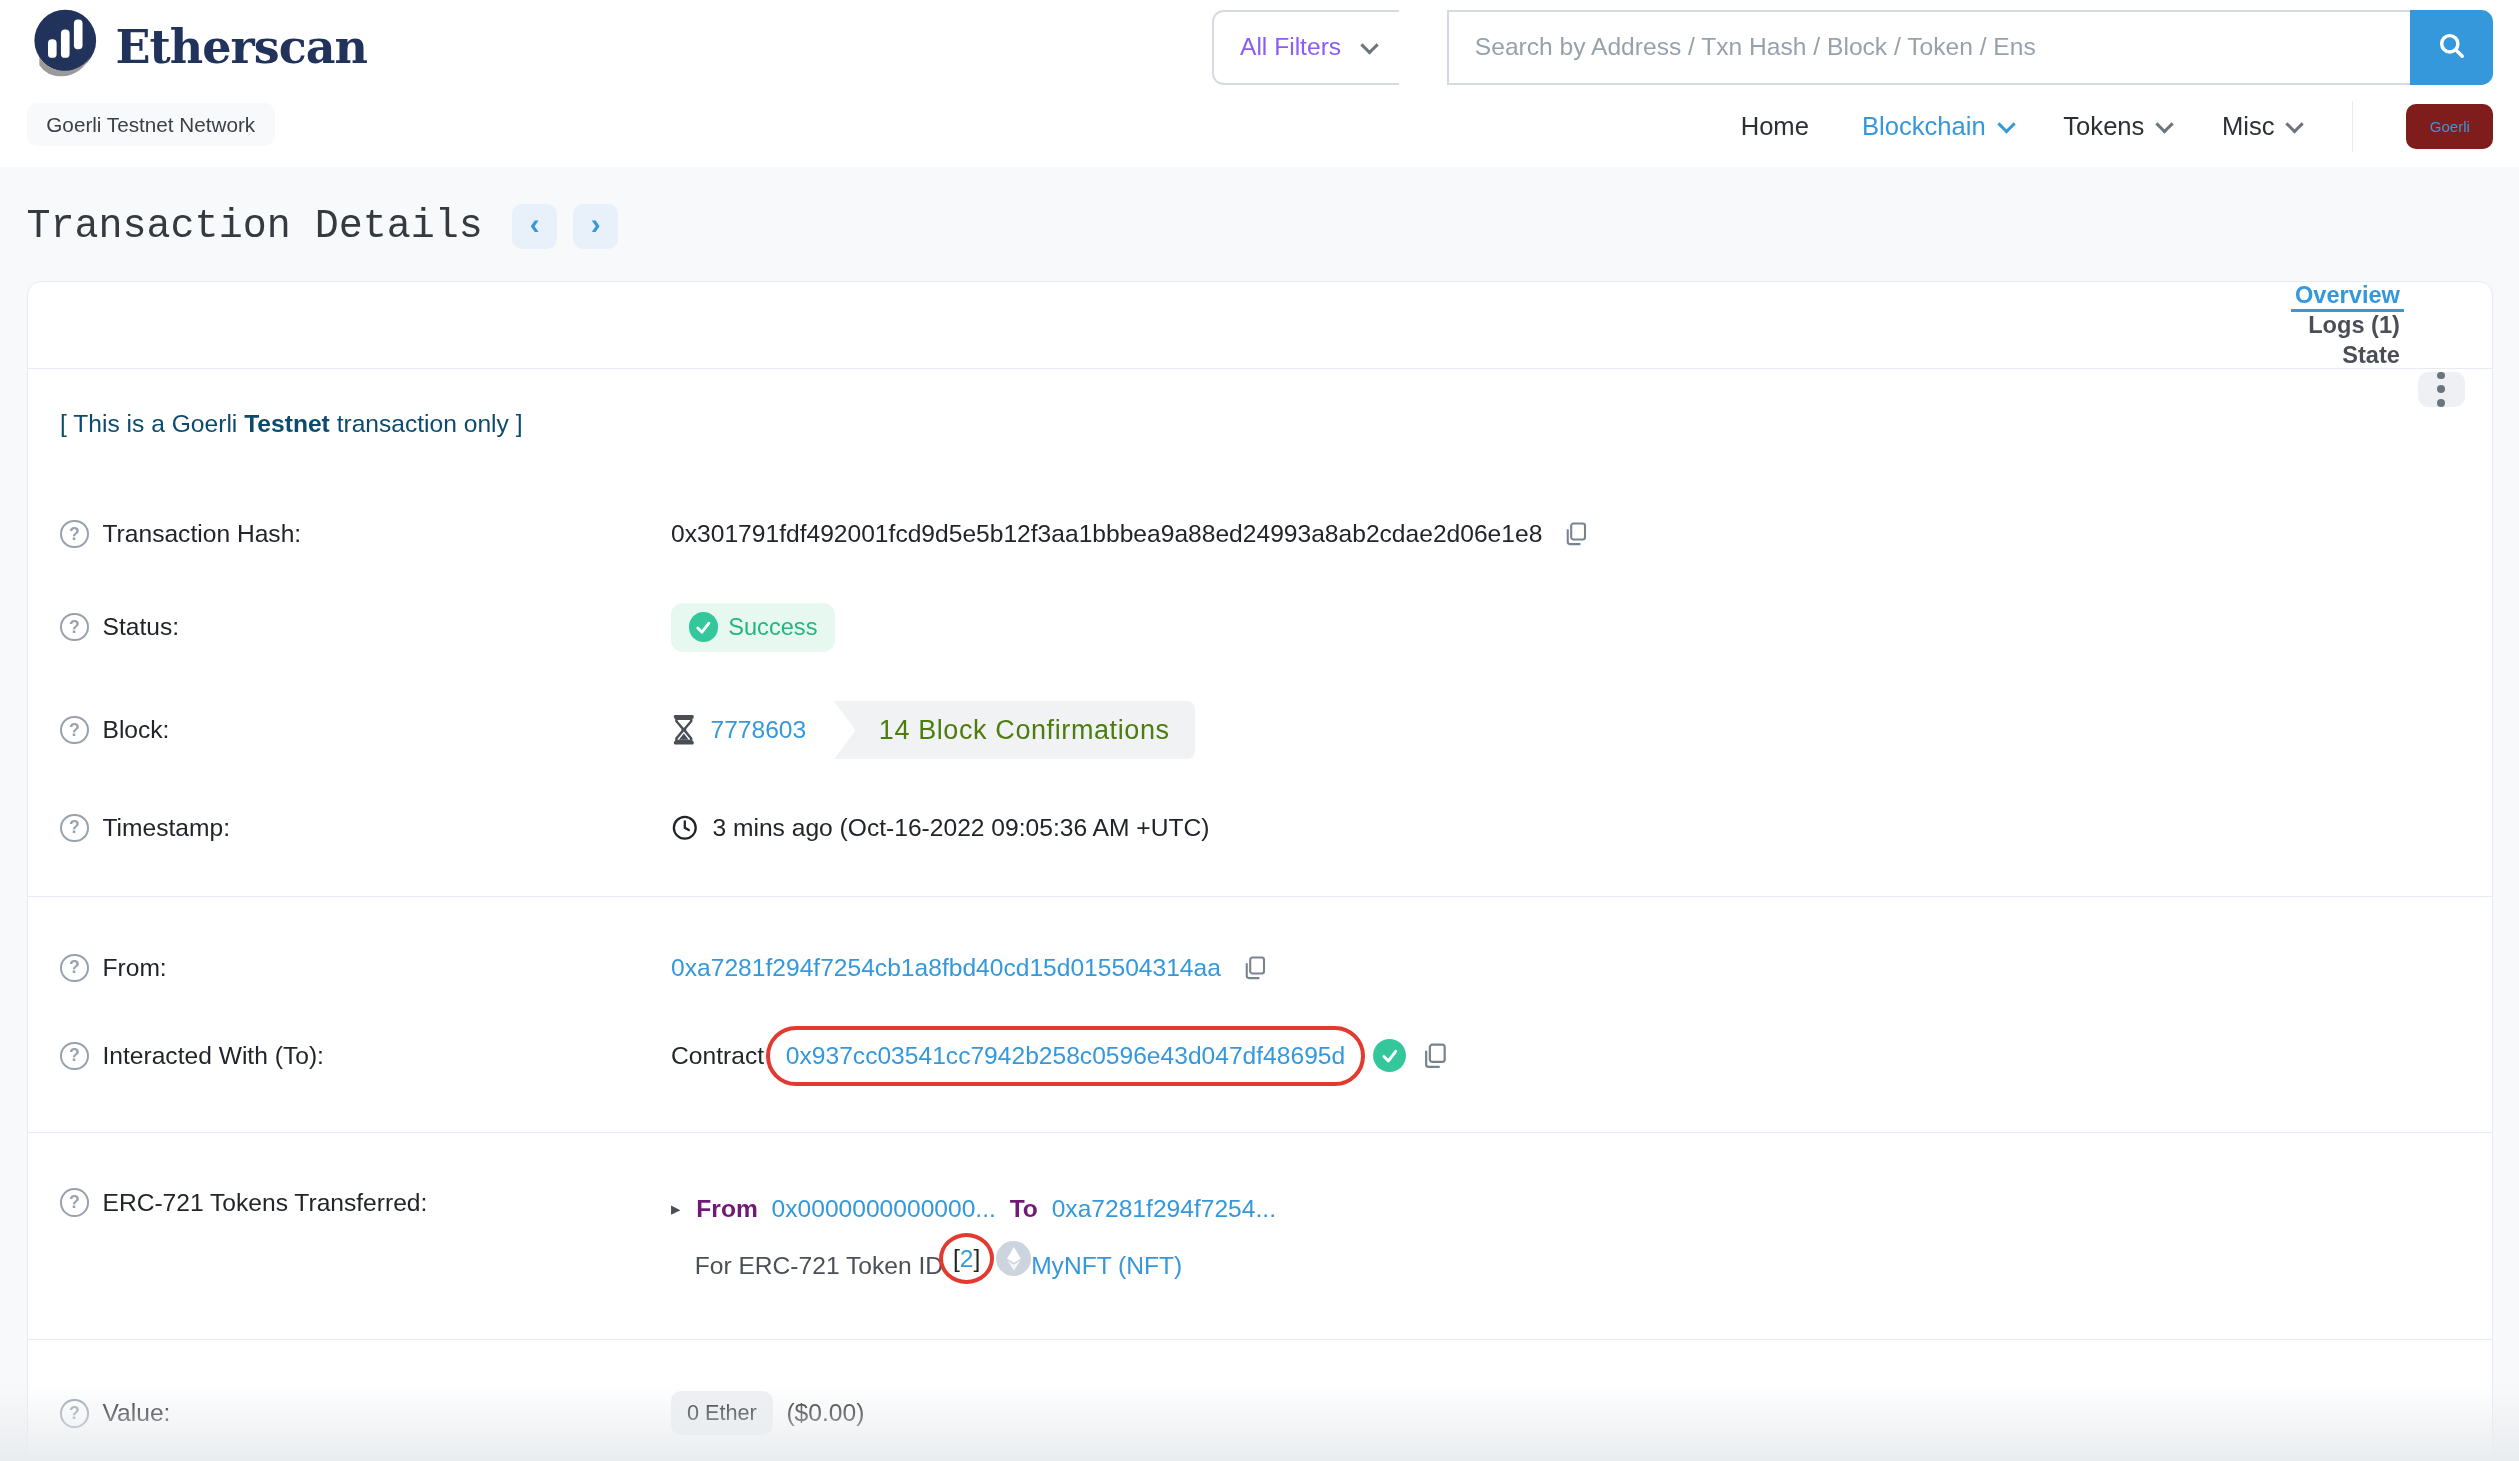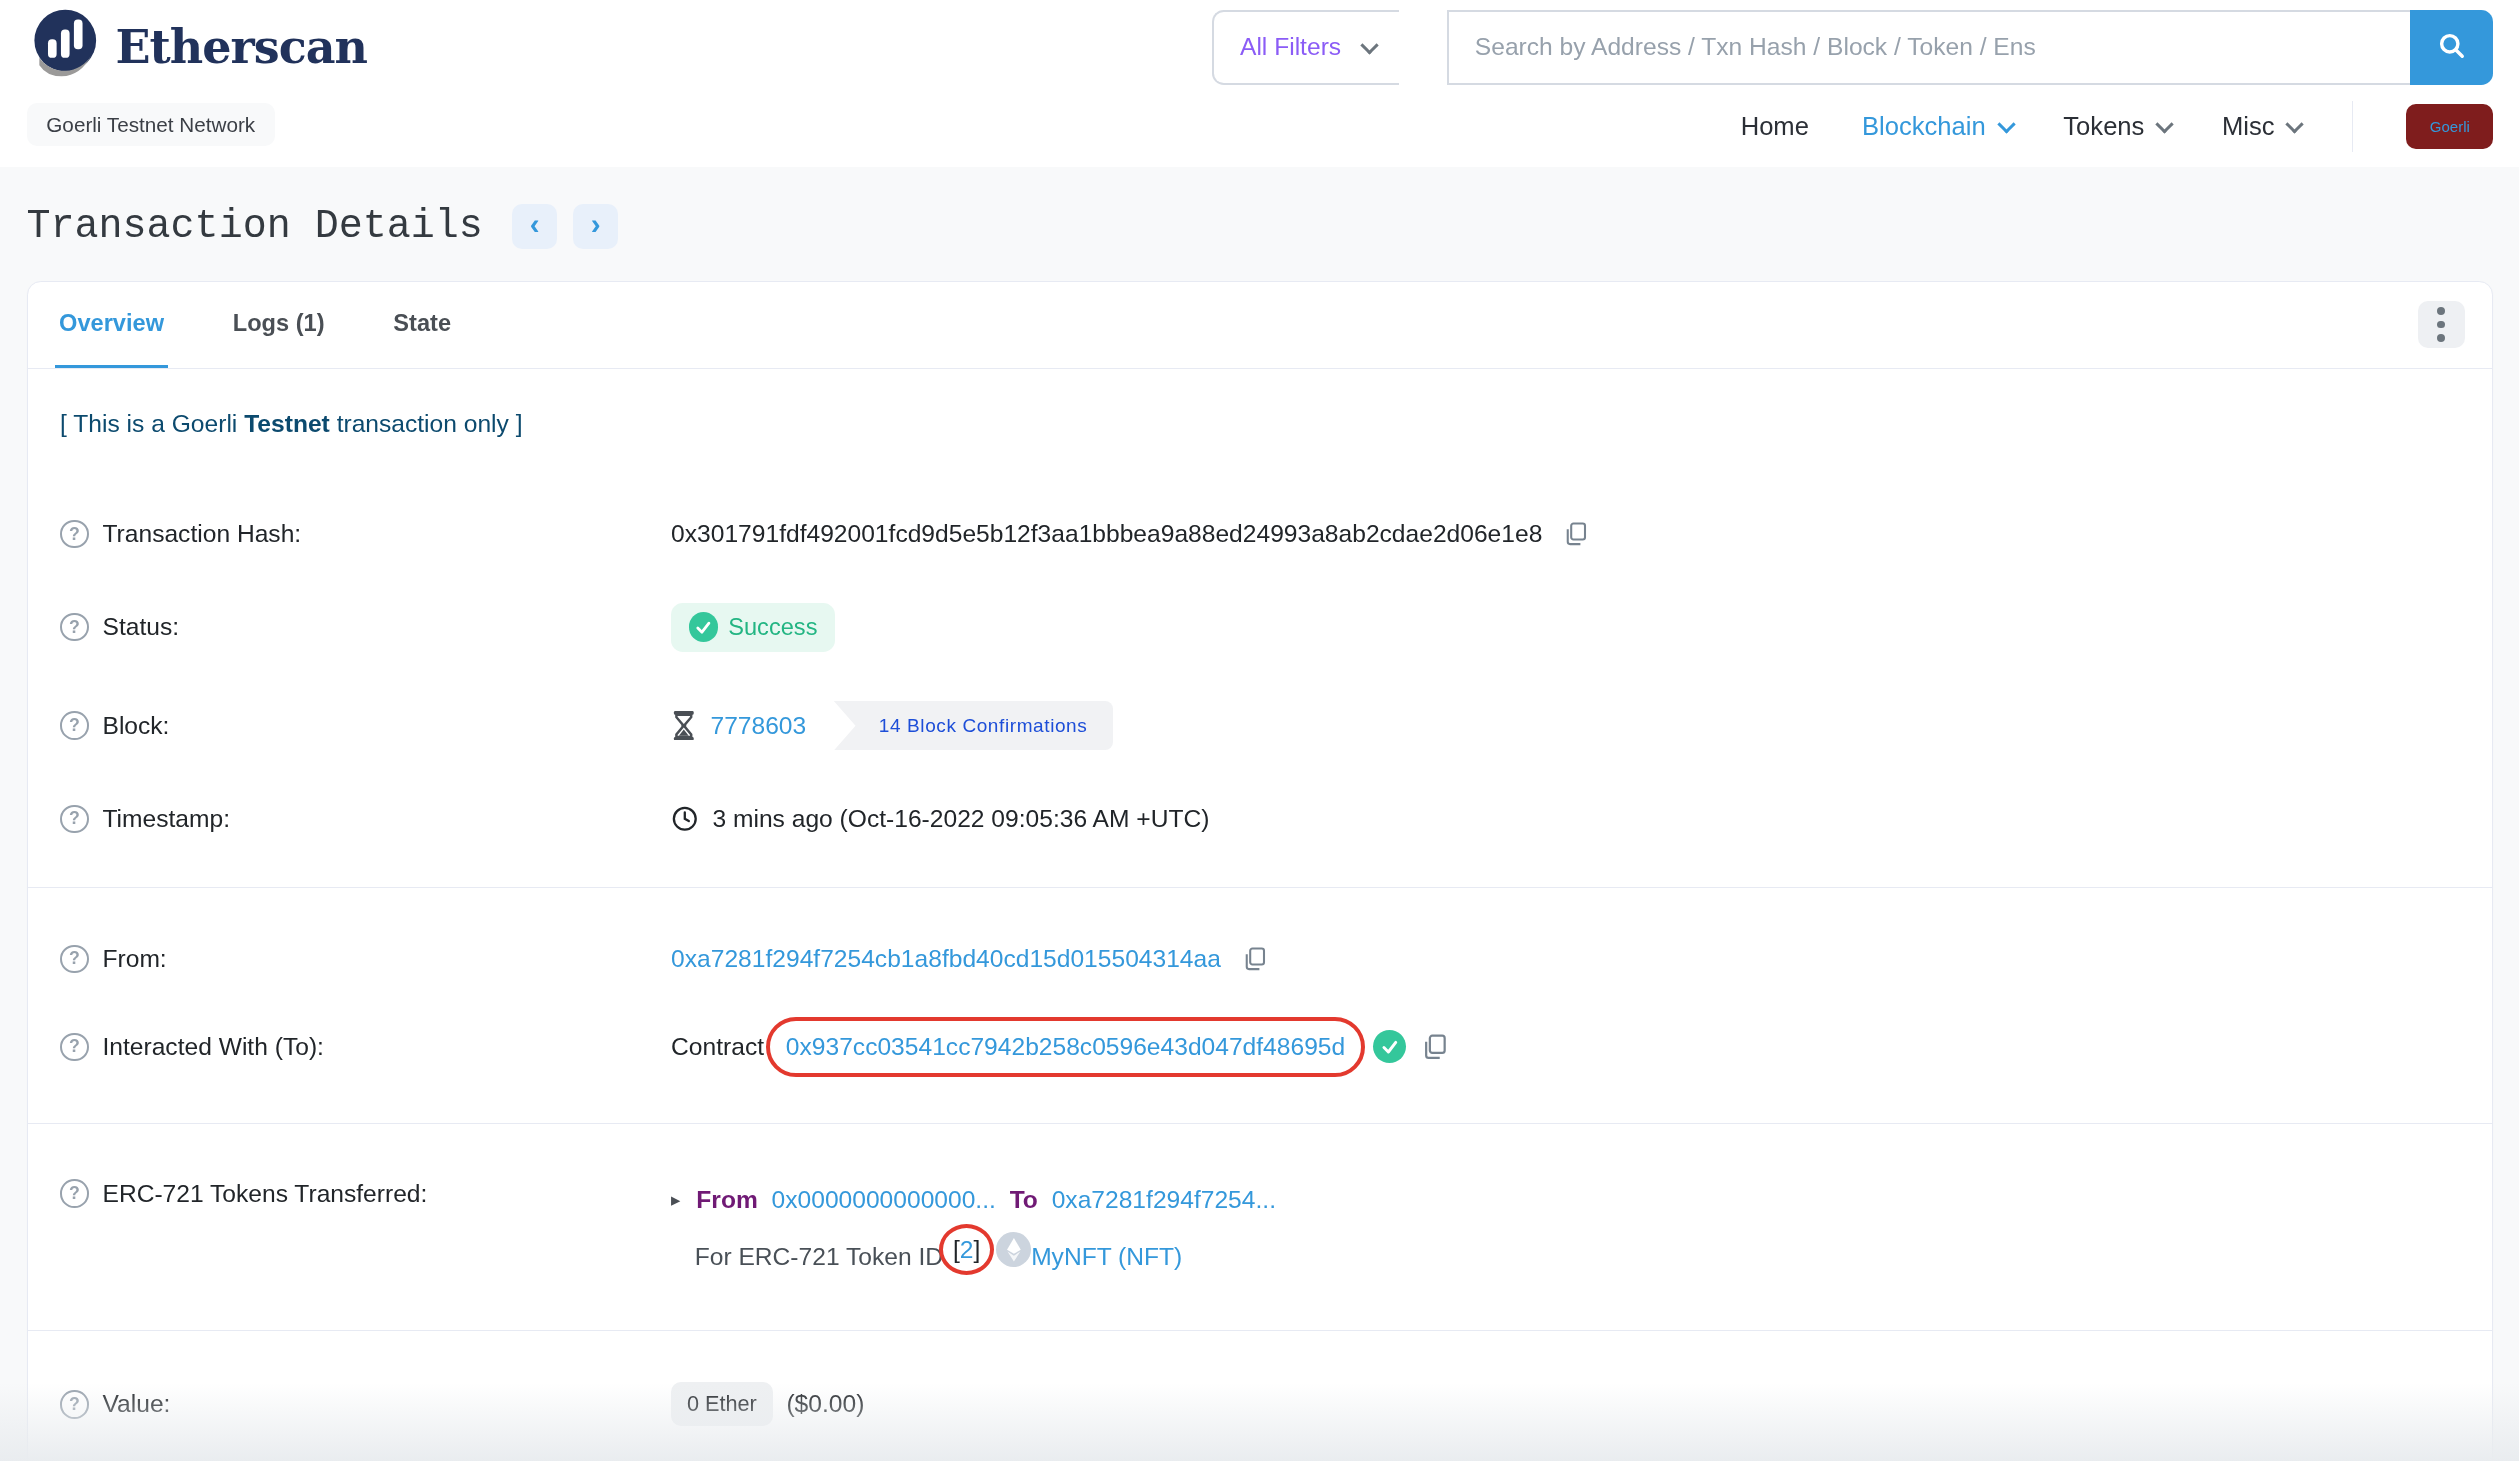--- a/index.html
+++ b/index.html
@@ -32,41 +32,41 @@
   .network-btn { background:#7f1d1d; color:#3498db; border:none; border-radius:9.9px; padding:13.8px 23.6px; font-size:15px; cursor:pointer; }
 
   
   .content { padding:0 26.6px; }
   .title-row { display:flex; align-items:center; gap:15.8px; padding:37px 0 31.5px 0; }
   .page-title { font-size:40px; font-weight:400; color:#343a40; margin-right:13.8px;font-family:Liberation Mono, monospace; }
   .pager-btn { width:45px; height:45px; border:none; border-radius:9.9px; background:#e8f0fa; color:#3498db; font-size:29.6px; font-weight:700; cursor:pointer; display:flex; align-items:center; justify-content:center; line-height:1; padding-bottom:5.9px; }
 
   
   .card { background:#fff; border:1px solid #e7eaf3; border-radius:13.8px; min-height:1379px; box-shadow:0 1px 3px rgba(33,40,48,.02); }
-  .tabs-row { display:flex; align-items:center; border-bottom:1px solid #e7eaf3; padding:0 27.6px; height:87px; }
+  .tabs-row { display:flex; align-items:flex-end; border-bottom:1px solid #e7eaf3; padding:0 27.6px; height:87px;flex-direction:column; }
   .tab { font-size:23.6px; font-weight:700; color:#4a4f55; margin-right:61px; height:87px; display:flex; align-items:center; cursor:pointer; border-bottom:3.9px solid transparent; padding:0 3.9px; }
   .tab.active { color:#3498db; border-bottom-color:#3498db; }
   .kebab-btn { margin-left:auto; width:47px; height:47px; border:none; border-radius:9.9px; background:#eef0f3; display:flex; flex-direction:column; align-items:center; justify-content:center; gap:5.9px; cursor:pointer; }
   .kebab-btn span { width:7.9px; height:7.9px; border-radius:50%; background:#6c757d; }
 
   .card-body { padding:41px 32.5px 0 32.5px; font-size:24.6px; }
   .warning { color:#0c4a6e; font-size:24.6px; margin-bottom:77px; }
   .warning b { font-weight:700; }
 
   .row { display:flex; align-items:center; margin-bottom:49px; min-height:39px; }
   .row-label { width:611px; flex-shrink:0; display:flex; align-items:center; gap:13.8px; color:#212529; }
   .q-icon { width:28.6px; height:28.6px; border:2px solid #98a2ad; border-radius:50%; color:#98a2ad; font-size:17.7px; display:inline-flex; align-items:center; justify-content:center; flex-shrink:0; cursor:pointer; font-weight:700; }
   .row-value { display:flex; align-items:center; gap:13.8px; color:#212529; }
 
   .copy-icon { cursor:pointer; display:inline-flex; margin-left:5.9px; }
 
   .status-badge { display:inline-flex; align-items:center; gap:9.9px; background:#e7f8f1; border-radius:11.8px; padding:9.9px 17.7px; color:#23b583; font-size:23.6px; }
   .check-circle { width:29.6px; height:29.6px; border-radius:50%; background:#34c79b; display:inline-flex; align-items:center; justify-content:center; }
 
-  .confirm-badge { background:#f1f2f4; color:#1d4ed8; font-size:19px; letter-spacing:0.6px; padding:13.8px 25.6px 13.8px 45px; margin-left:13.8px; clip-path:polygon(0 0,100% 0,100% 100%,0 100%,21.7px 50%); border-radius:0 7.9px 7.9px 0;text-align:right; }
+  .confirm-badge { background:#f1f2f4; color:#4d7c0f; font-size:27px; letter-spacing:0.6px; padding:13.8px 25.6px 13.8px 45px; margin-left:13.8px; clip-path:polygon(0 0,100% 0,100% 100%,0 100%,21.7px 50%); border-radius:0 7.9px 7.9px 0;text-align:right; }
 
   .divider { border-top:1px solid #e7eaf3; margin:0 -32.5px 51px -32.5px; }
 
   .red-box { display:inline-block; border:4.9px solid #e3392e; border-radius:33px; padding:11.8px 15.8px; margin:-13.8px 0 -13.8px -5.9px; }
   .red-circle { display:inline-flex; align-items:center; justify-content:center; border:4.9px solid #e3392e; border-radius:50%; width:55px; height:51px; margin:-7.9px -3.9px; }
   .bracket { color:#212529; }
 
   .erc-block { line-height:49px; }
   .erc-line1 { display:flex; align-items:center; gap:13.8px; }
   .tri { color:#4a4f55; font-size:18.7px; margin-right:2px; }

